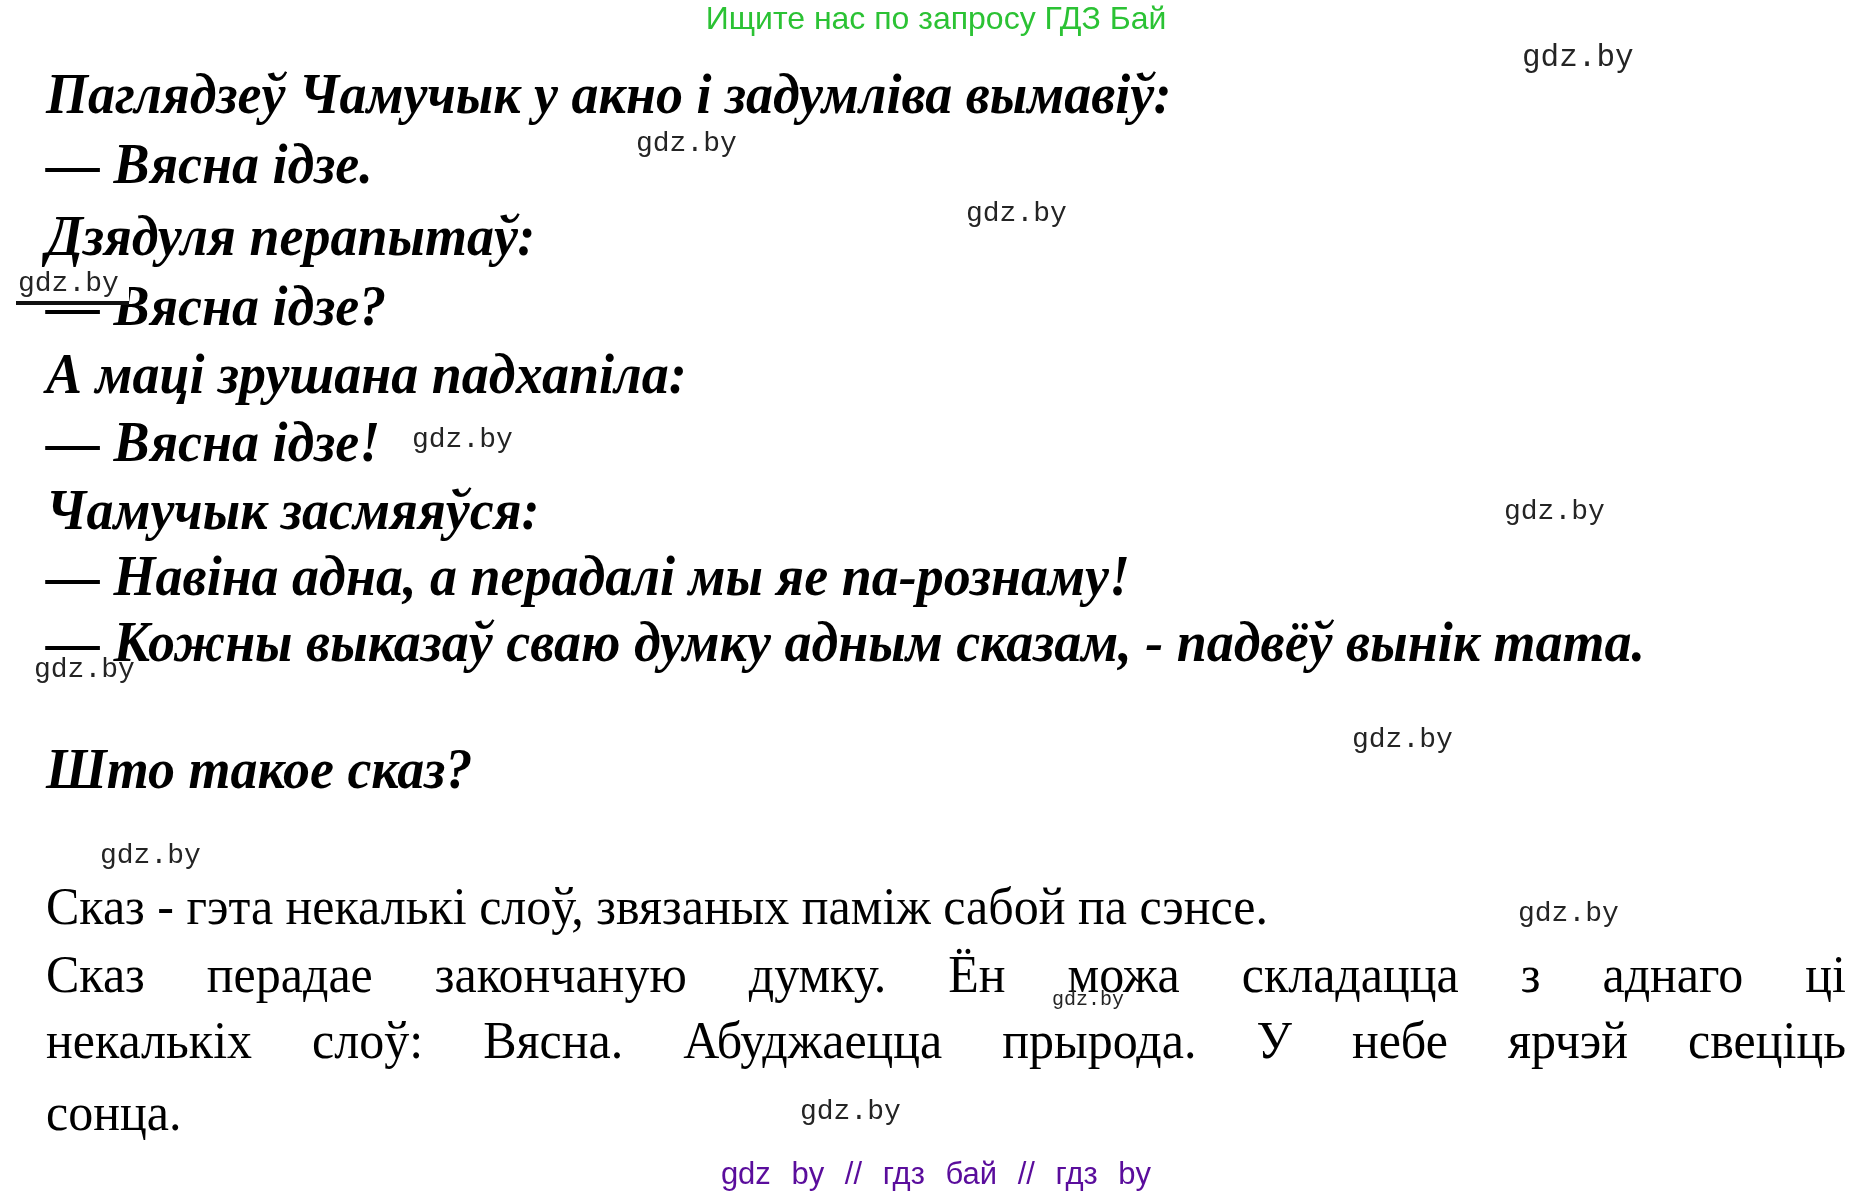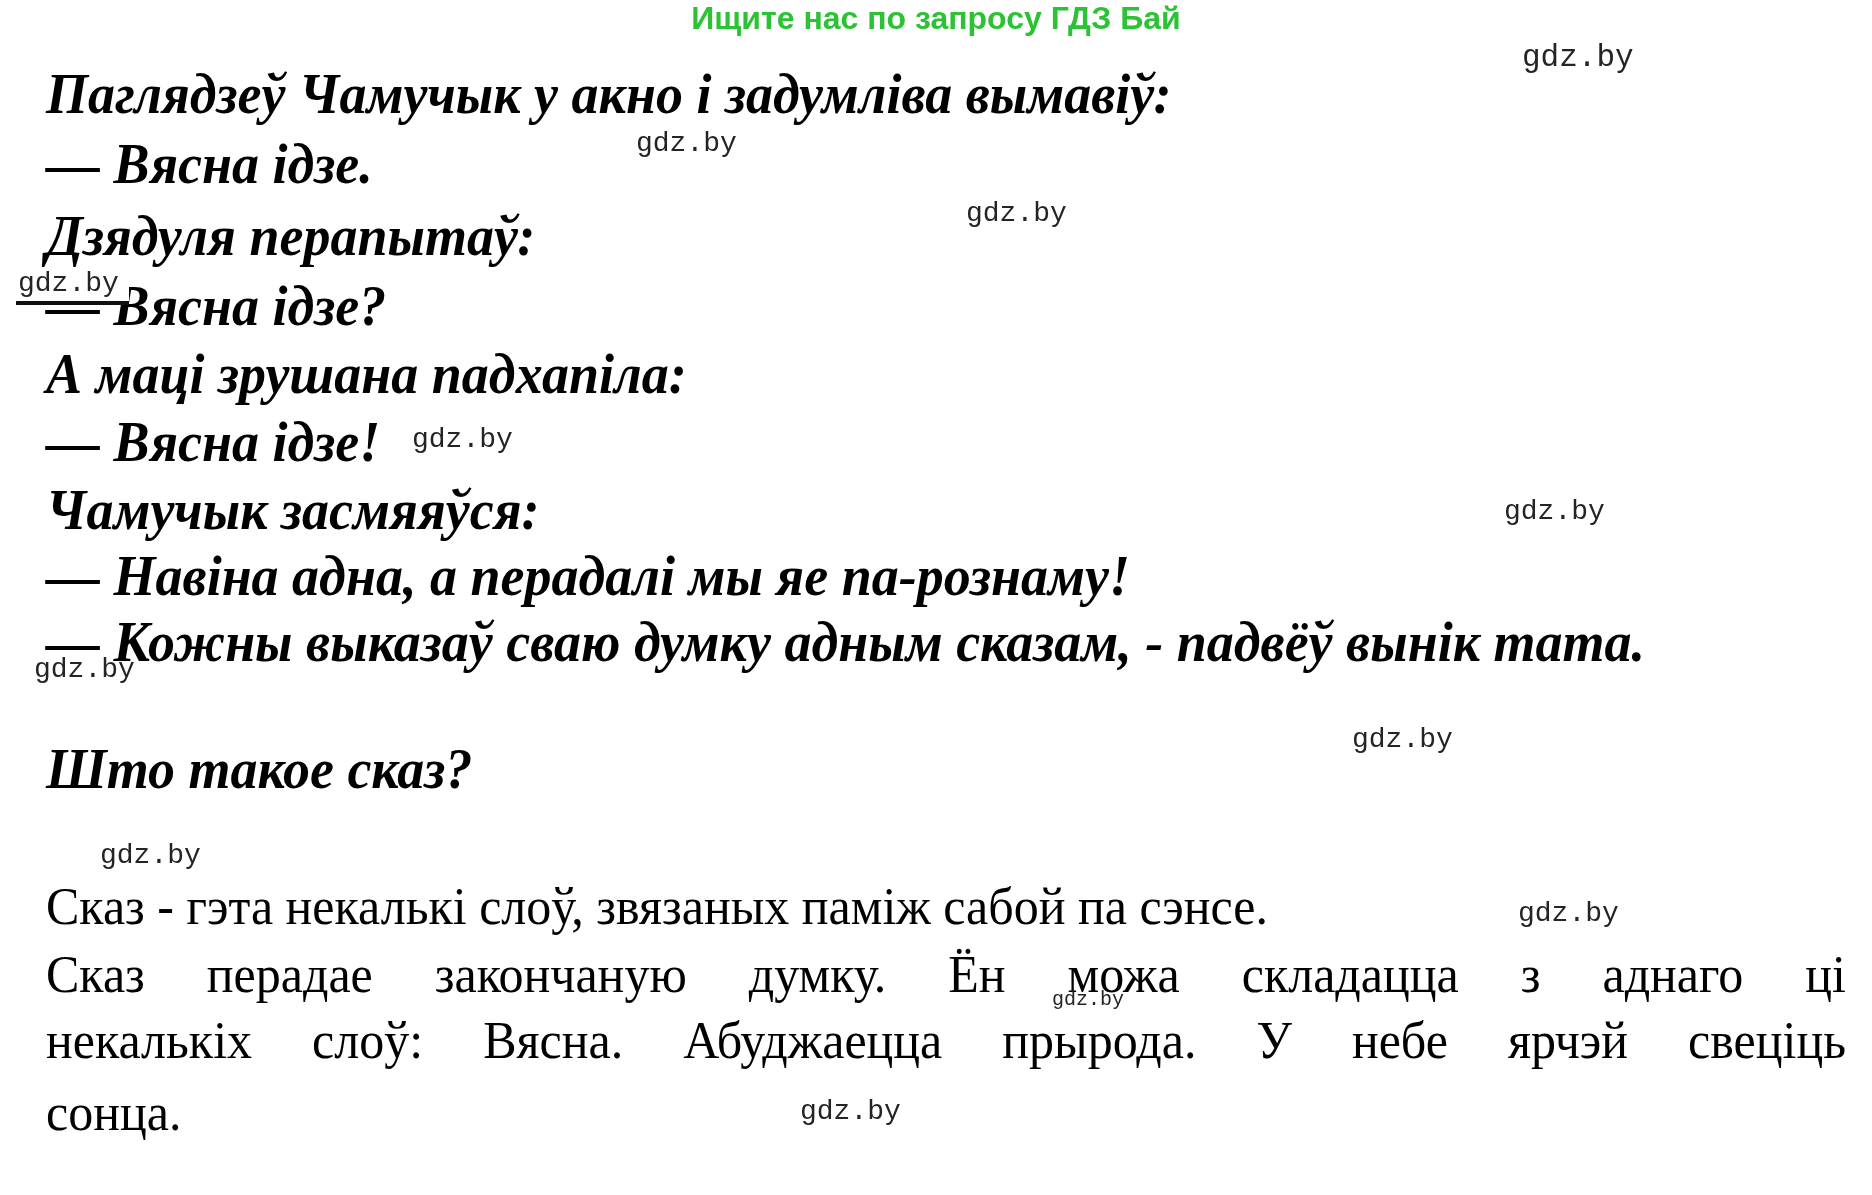--- a/index.html
+++ b/index.html
@@ -17,21 +17,21 @@
   }
   
   .promo {
     position: absolute;
     top: 0px;
     left: 0;
     right: 0;
     text-align: center;
     font-family: "Liberation Sans", sans-serif;
     font-size: 32px;
-    font-weight: 700;
+    font-weight: 400;
     color: var(--promo-green, #2bc234);
     white-space: nowrap;
   }
   
   .dline {
     position: absolute;
     left: 46px;
     font-family: "Liberation Serif", serif;
     font-style: italic;
     font-weight: bold;
@@ -137,14 +137,15 @@
 
   <div class="pline" style="top:880px;">Сказ - гэта некалькі слоў, звязаных паміж сабой па сэнсе.</div>
   <div class="pline just" style="top:948px;">Сказ перадае закончаную думку. Ён можа складацца з аднаго ці</div>
   <div class="pline just" style="top:1014px;">некалькіх слоў: Вясна. Абуджаецца прырода. У небе ярчэй свеціць</div>
   <div class="pline" style="top:1086px;">сонца.</div>
 
   <div class="wm" style="left:1518px; top:898px;">gdz.by</div>
   <div class="wm wm-small" style="left:1052px; top:988px;">gdz.by</div>
   <div class="wm" style="left:800px; top:1096px;">gdz.by</div>
 
+  <div class="footer">gdz by // гдз бай // гдз by</div>
 
 </div>
 
 </body></html>

